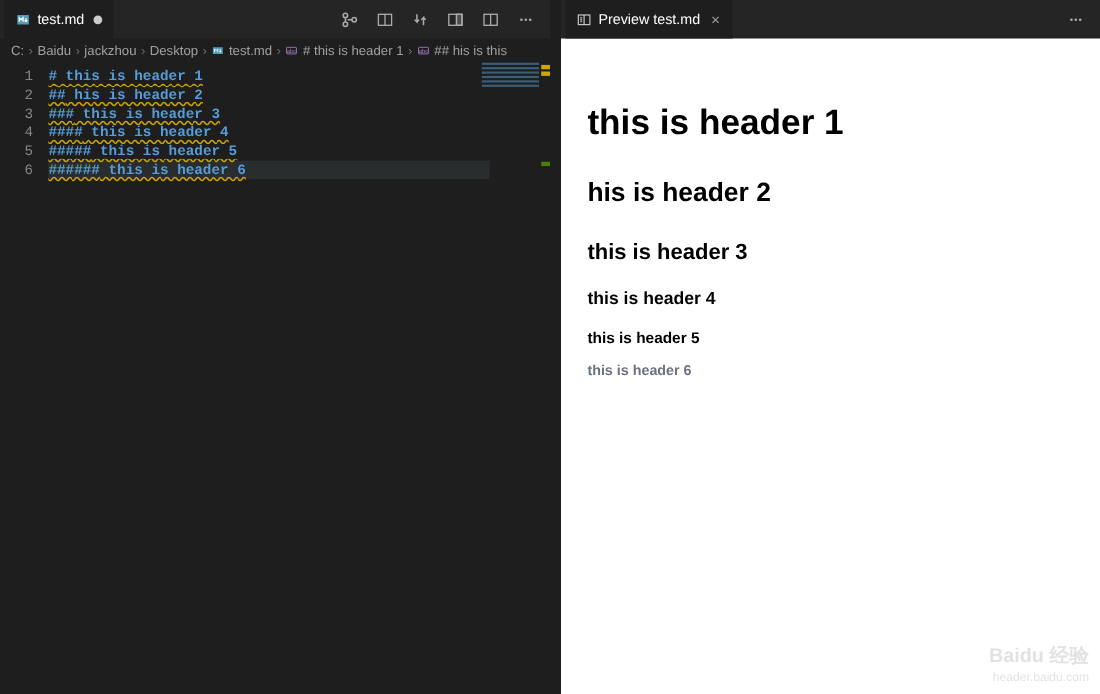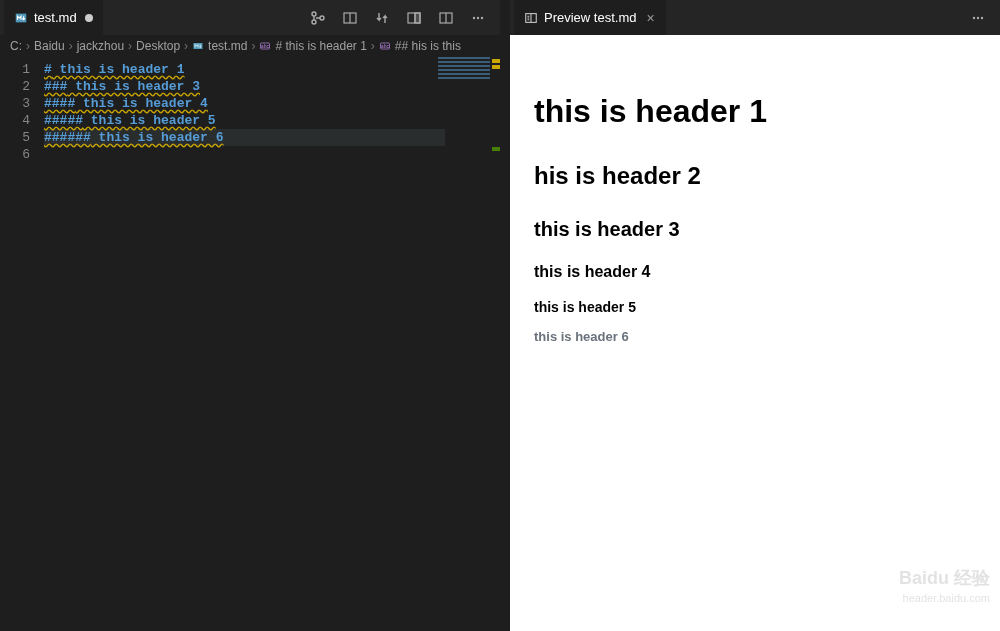--- a/index.html
+++ b/index.html
@@ -146,21 +146,21 @@
     }
     .preview-content h1 { font-size: 32px; font-weight: 700; margin: 18px 0 12px; }
     .preview-content h2 { font-size: 24px; font-weight: 700; margin: 32px 0 12px; }
     .preview-content h3 { font-size: 20px; font-weight: 700; margin: 28px 0 10px; }
     .preview-content h4 { font-size: 16px; font-weight: 700; margin: 22px 0 8px; }
     .preview-content h5 { font-size: 14px; font-weight: 700; margin: 18px 0 6px; }
     .preview-content h6 { font-size: 13px; font-weight: 700; margin: 14px 0 6px; color: #6a737d; }
     .watermark {
       position: absolute;
       right: 10px;
-      bottom: 26px;
+      bottom: 8px;
       color: #d0d0d0;
       opacity: 0.6;
       text-align: right;
       font-size: 11px;
       line-height: 1.3;
       pointer-events: none;
     }
     .watermark .wm1 { font-size: 18px; font-weight: bold; }
   </style>
 </head>
@@ -268,20 +268,21 @@
     <div class="gutter">
       <div>1</div>
       <div>2</div>
       <div>3</div>
       <div>4</div>
       <div>5</div>
       <div>6</div>
     </div>
     <div class="code">
       <div class="code-line"><span class="md-h"><span class="md-hash">#</span><span> this is header 1</span></span></div>
+      <div class="code-line"><span class="md-h"><span class="md-hash">##</span><span> his is header 2</span></span></div>
       <div class="code-line"><span class="md-h"><span class="md-hash">###</span><span> this is header 3</span></span></div>
       <div class="code-line"><span class="md-h"><span class="md-hash">####</span><span> this is header 4</span></span></div>
       <div class="code-line"><span class="md-h"><span class="md-hash">#####</span><span> this is header 5</span></span></div>
       <div class="code-line current-line"><span class="md-h"><span class="md-hash">######</span><span> this is header 6</span></span></div>
     </div>
     <div class="minimap">
       <div class="mm-line"></div>
         <div class="mm-line"></div>
         <div class="mm-line"></div>
       <div class="mm-line"></div>

